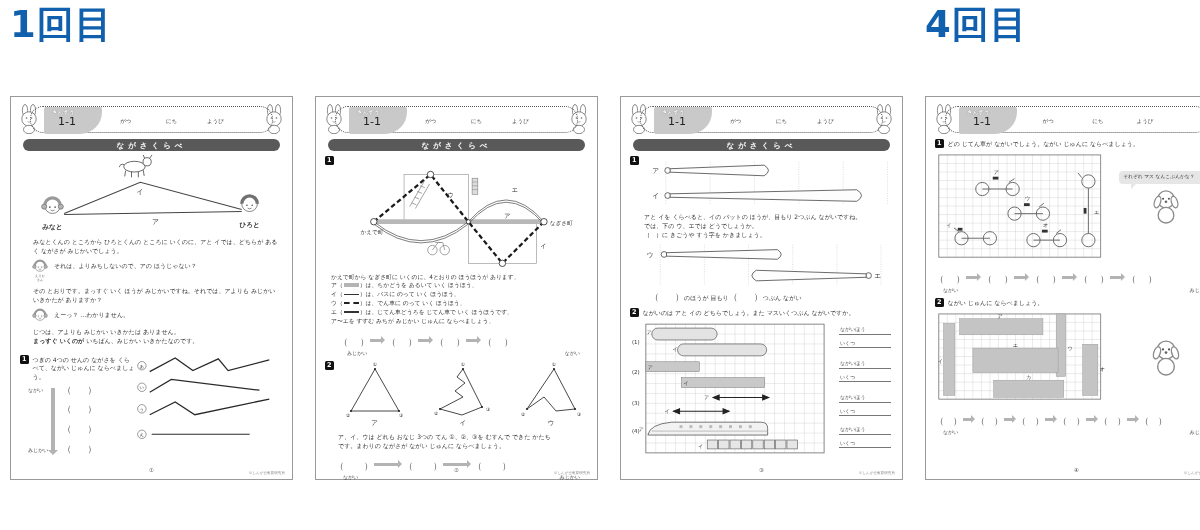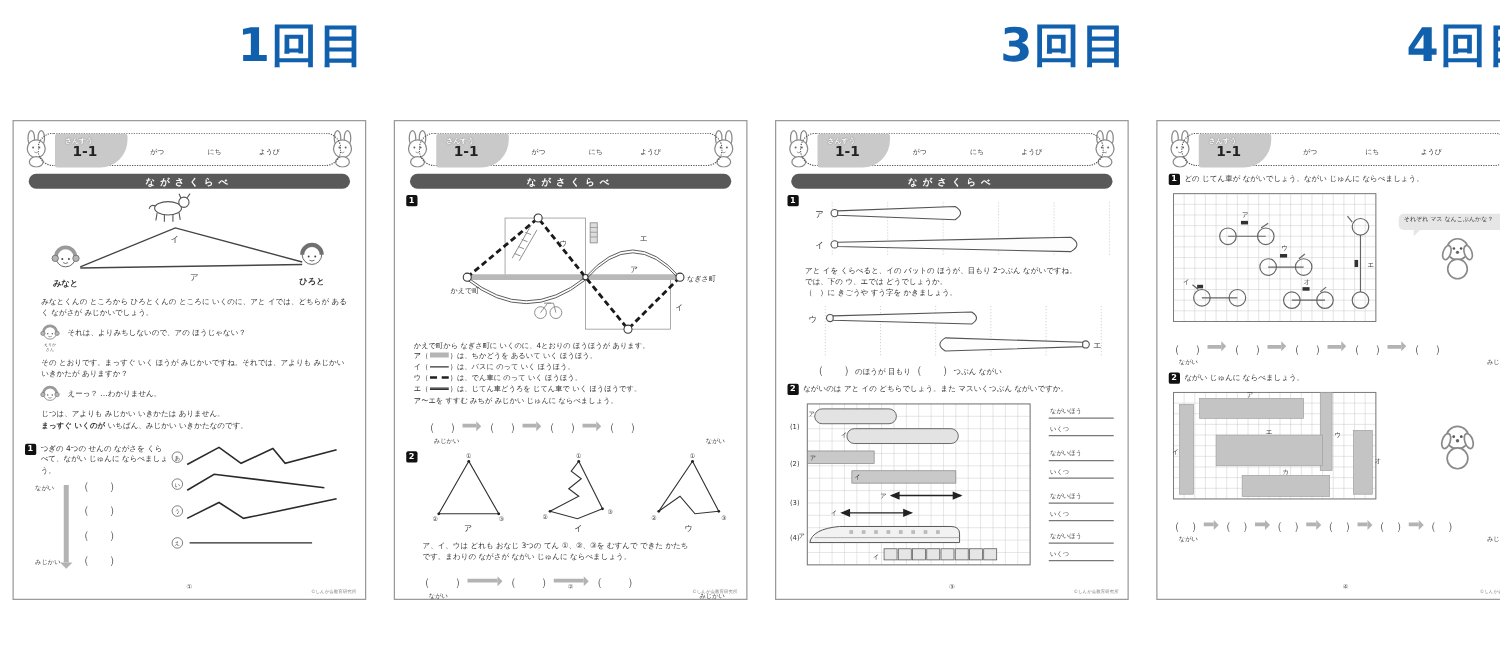--- a/index.html
+++ b/index.html
@@ -1,25 +1,25 @@
 <!DOCTYPE html>
 <html><head>
 <meta charset="utf-8">
 <style>
 html,body{margin:0;padding:0;background:#fff}
 .canvas{position:relative;width:1200px;height:530px;background:#fff;overflow:hidden;font-family:"DejaVu Sans","Liberation Sans",sans-serif}
 .attempt{position:absolute;top:0;height:530px}
 .a1{left:10px;width:283px}.a2{left:315px;width:283px}.a3{left:620px;width:283px}.a4{left:925px;width:303px}
-.atitle{margin-top:12px;text-align:right;font-size:37px;font-weight:bold;color:#1160ae;letter-spacing:1px}
+.atitle{margin-top:0;text-align:left;font-size:37px;font-weight:bold;color:#1160ae;letter-spacing:1px}
 .page{position:absolute;top:96px;left:0;right:0;bottom:50px;border:1px solid #9a9a9a;background:#fff;box-sizing:border-box;padding:0 9px;color:#333}
 .wshead{position:relative;height:30px;margin-top:7px}
 .pill{position:absolute;left:10px;right:10px;top:2px;height:25px;border:1.2px dotted #555;border-radius:13px}
 .blob{position:absolute;left:13px;top:0;width:58px;height:27px;background:#c9c9c9;border-radius:2px 2px 22px 2px}
 .subj{position:absolute;left:21px;top:1.5px;font-size:5.5px;font-weight:bold;color:#fff;text-shadow:0 0 1px #878787,0 0 1px #878787}
-.grade{position:absolute;left:27px;top:8px;font-size:11px;font-weight:bold;color:#222}
+.grade{position:absolute;left:27px;top:8px;font-size:11px;font-weight:normal;color:#222}
 .dts{position:absolute;top:11px;font-size:5.5px;color:#333}
 .d1{left:37%}.d2{left:56%}.d3{left:73%}
 .rab{position:absolute;width:26px;height:30px}
 .rab.l{left:-4px;top:0}.rab.r{right:-4px;top:0;transform:scaleX(-1)}
 .tband{position:relative;height:12px;background:#595959;border-radius:6px;margin:5px 3px 0;color:#fff;font-size:7.5px;font-weight:bold;text-align:center;line-height:13px;letter-spacing:4px}
 .qrow{display:flex;gap:4px;margin:5px 0 0;align-items:flex-start}
 .qb{flex:none;width:8.5px;height:8.5px;background:#111;color:#fff;font-size:6.5px;font-weight:bold;text-align:center;line-height:8.5px;border-radius:1.5px}
 .qt{font-size:6px;line-height:1.45;padding-top:.5px}
 .para{font-size:6px;line-height:1.5;margin:4px 2px 0 13px}
 .srow{display:flex;gap:5px;margin:3px 0 0 11px;align-items:flex-start}
@@ -341,21 +341,20 @@
     <span class="cl r">みじかい</span>
   </div>
   <div class="foot">
     <span class="pn">②</span>
     <span class="cpy">©しんが会教育研究所</span>
   </div>
 </div>
 </div>
 
 <div class="attempt a3">
-<div class="atitle">3回目</div>
 <div class="page">
   <div class="wshead">
     <svg class="rab l" viewBox="0 0 26 30">
             <use href="#sym-rabbit"></use>
           </svg>
     <svg class="rab r" viewBox="0 0 26 30">
             <use href="#sym-rabbit"></use>
           </svg>
     <div class="pill">
       <div class="blob"></div>

